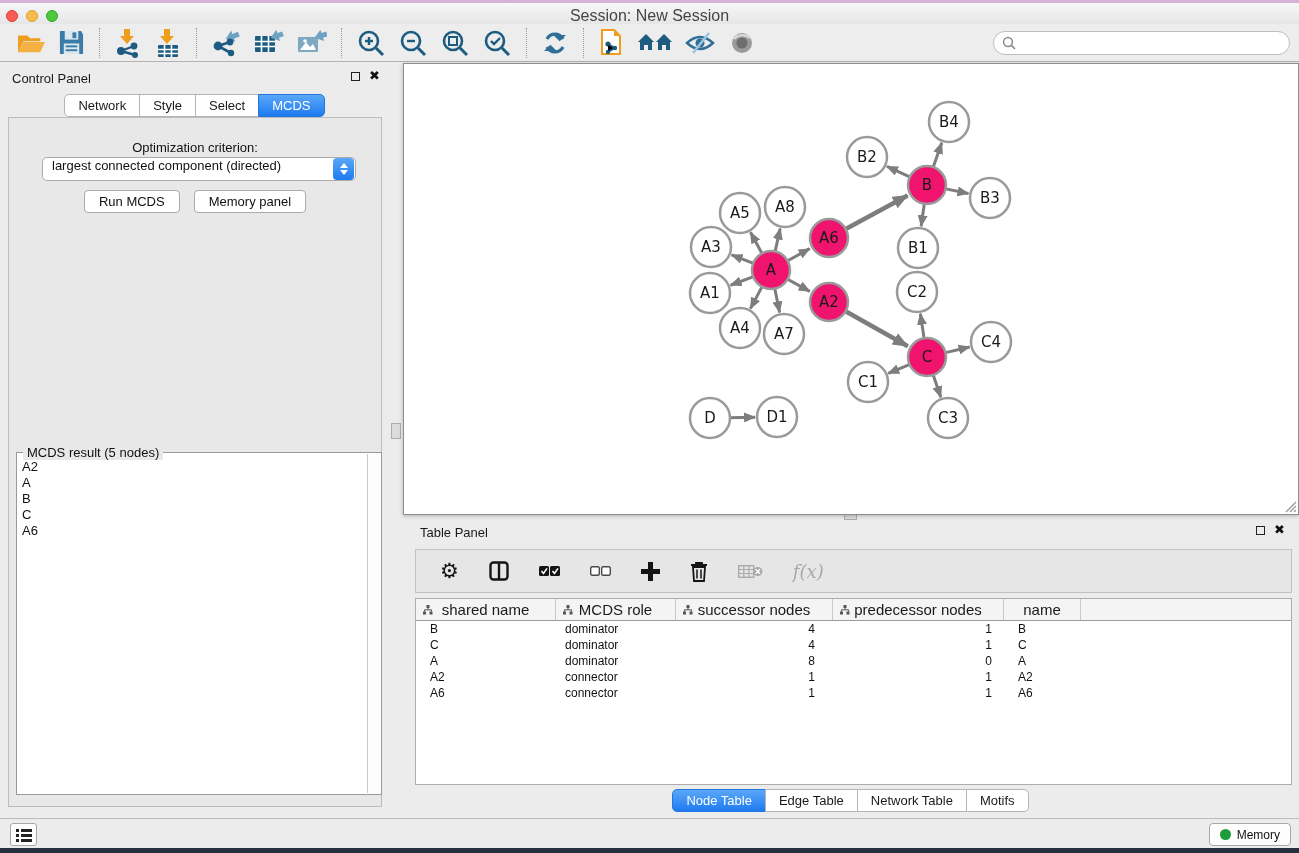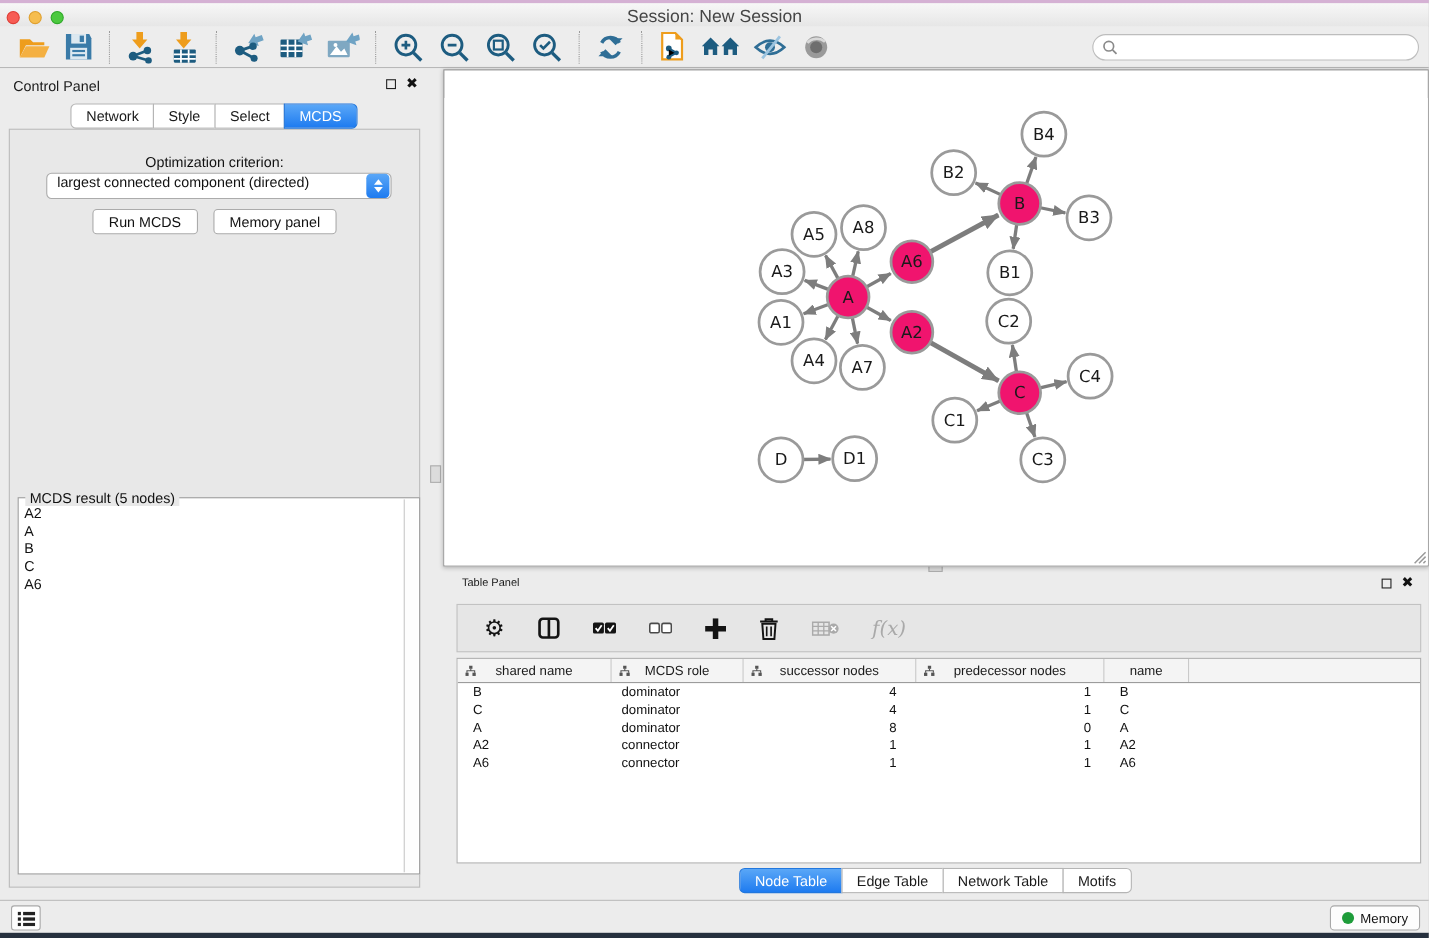--- a/index.html
+++ b/index.html
@@ -80,30 +80,30 @@
   .net-titlebar { position:absolute; left:0; top:0; right:0; height:25px;
                   background:linear-gradient(#f4f4f4,#d7d7d7); border-bottom:1px solid #a8a8a8; }
   .net-titlebar .lights { top:7px; left:8px; }
   .net-titlebar .light { width:11px; height:11px; }
   .net-title { position:absolute; left:0; right:0; top:5px; text-align:center; font-size:13px; color:#333; }
   .net-canvas { position:absolute; left:0; top:25px; width:894px; height:425px; background:#fff; }
   .grip { position:absolute; right:1px; bottom:1px; }
 
   
   .table-panel { position:absolute; left:403px; top:457px; width:896px; height:294px; }
-  .tp-header { position:absolute; left:17px; top:6px; font-size:10px; color:#1a1a1a; }
+  .tp-header { position:absolute; left:17px; top:6px; font-size:13px; color:#1a1a1a; }
   .tp-toolbar { position:absolute; left:12px; top:30px; width:877px; height:44px;
                 background:#e6e6e6; border:1px solid #c2c2c2; display:flex; align-items:center;
                 gap:18px; padding-left:18px; }
   .tp-toolbar .gear { font-size:21px; color:#141414; line-height:20px; font-family:"DejaVu Sans",sans-serif; }
   .fx { font-family:"DejaVu Serif",serif; font-style:italic; font-size:18px; color:#a9a9a9; }
   .grid-table { position:absolute; left:12px; top:79px; width:877px; height:187px;
                 background:#fff; border:1px solid #aeaeae; overflow:hidden; }
   .thead { display:flex; height:22px; background:#f4f4f4; border-bottom:1px solid #9c9c9c; }
-  .th { position:relative; border-right:1px solid #c9c9c9; font-size:12px; color:#1a1a1a;
+  .th { position:relative; border-right:1px solid #c9c9c9; font-size:15px; color:#1a1a1a;
         display:flex; align-items:center; justify-content:center; }
   .th .hicon { position:absolute; left:7px; top:6px; }
   .trow { display:flex; height:16px; align-items:center; }
   .tc { font-size:12px; color:#111; overflow:hidden; white-space:nowrap; }
   .c0 { width:140px; padding-left:14px; }
   .c1 { width:120px; padding-left:9px; }
   .c2 { width:157px; text-align:right; padding-right:18px; }
   .c3 { width:171px; text-align:right; padding-right:12px; }
   .c4 { width:77px;  padding-left:14px; }
   .bottom-tabs { position:absolute; left:0; right:0; top:270px; display:flex; justify-content:center; }

